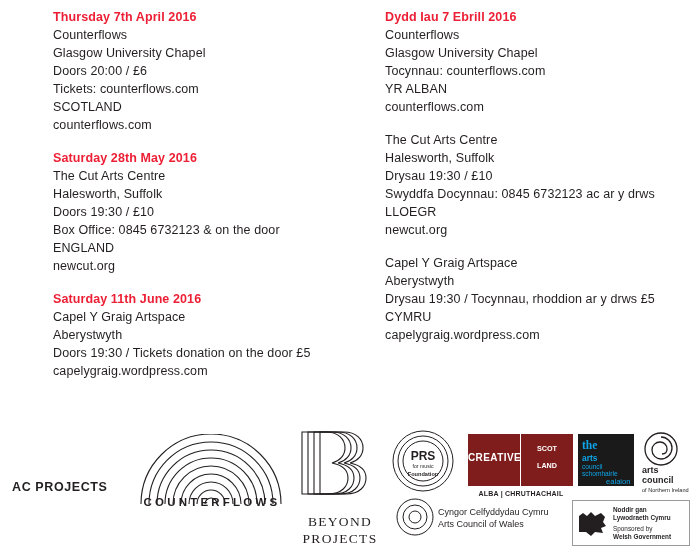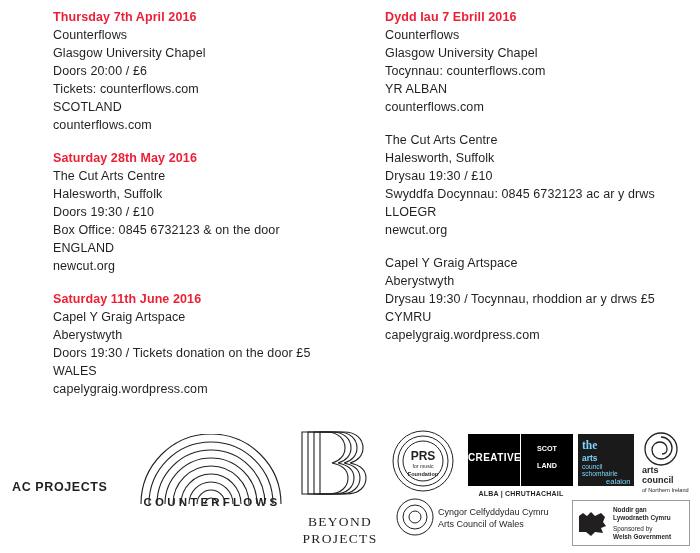--- a/index.html
+++ b/index.html
@@ -93,41 +93,41 @@
   .beyond-t2 { top: 101px; }
 
   
   .prs { left: 392px; top: 18px; width: 62px; height: 62px; }
 
   
   .creative { left: 468px; top: 22px; width: 106px; height: 76px; }
   .cs-left, .cs-right {
     position: absolute; top: 0;
     width: 52px; height: 52px;
-    background: #000000;
+    background: #7f1d1d;
     color: #ffffff;
   }
   .cs-left { left: 0; }
   .cs-right { left: 53px; }
   .cs-left span {
     position: absolute; left: 0; top: 18px; width: 52px;
     text-align: center; font-size: 10px; font-weight: bold; letter-spacing: .4px;
   }
   .cs-right .s1 { position: absolute; left: 0; top: 10px; width: 52px; text-align: center; font-size: 7.2px; font-weight: bold; }
   .cs-right .s2 { position: absolute; left: 0; top: 27px; width: 52px; text-align: center; font-size: 7.2px; font-weight: bold; }
   .cs-caption {
     position: absolute; left: 0; top: 56px; width: 106px;
     font-size: 7px; font-weight: bold; letter-spacing: .2px; color: #231f20;
     text-align: center;
   }
 
   
   .aci {
     left: 578px; top: 22px; width: 56px; height: 52px;
-    background: #1a1a1a; color: #7dd3fc;
+    background: #1a1a1a; color: #0ea5e9;
   }
   .aci .l1 { position: absolute; left: 4px; top: 5px; font-size: 11.5px; font-weight: bold; font-family: "Liberation Serif", serif; }
   .aci .l2 { position: absolute; left: 4px; top: 19px; font-size: 8.4px; font-weight: bold; }
   .aci .l3 { position: absolute; left: 4px; top: 29px; font-size: 6.6px; }
   .aci .l4 { position: absolute; left: 4px; top: 38px; font-size: 7.6px; padding-left: 24px; }
 
   
   .acni { left: 640px; top: 20px; width: 58px; height: 62px; }
   .acni-spiral { position: absolute; left: 4px; top: 0; }
   .acni-text { position: absolute; left: 2px; top: 33px; font-size: 9px; font-weight: bold; line-height: 10px; color: #231f20; }
@@ -173,21 +173,20 @@
         <div class="event-line">Box Office: 0845 6732123 &amp; on the door</div>
         <div class="event-line">ENGLAND</div>
         <div class="event-line">newcut.org</div>
       </div>
 
       <div class="event">
         <div class="event-heading">Saturday 11th June 2016</div>
         <div class="event-line">Capel Y Graig Artspace</div>
         <div class="event-line">Aberystwyth</div>
         <div class="event-line">Doors 19:30 / Tickets donation on the door £5</div>
-        <div class="event-line">WALES</div>
         <div class="event-line">capelygraig.wordpress.com</div>
       </div>
 
     </div>
 
     <div class="col col-right">
 
       <div class="event">
         <div class="event-heading">Dydd Iau 7 Ebrill 2016</div>
         <div class="event-line">Counterflows</div>

